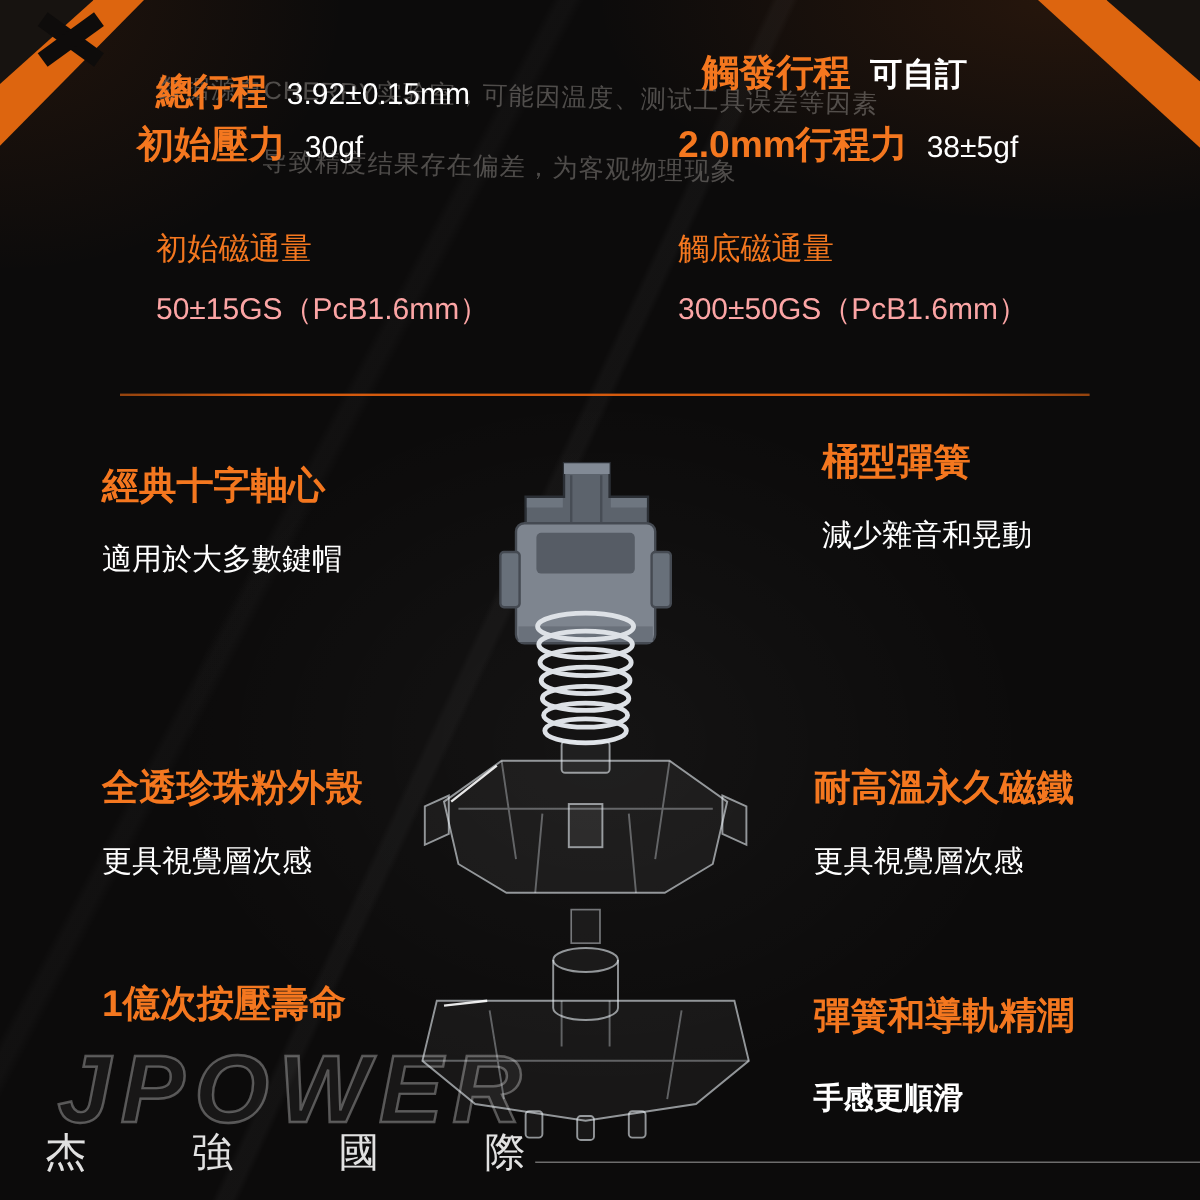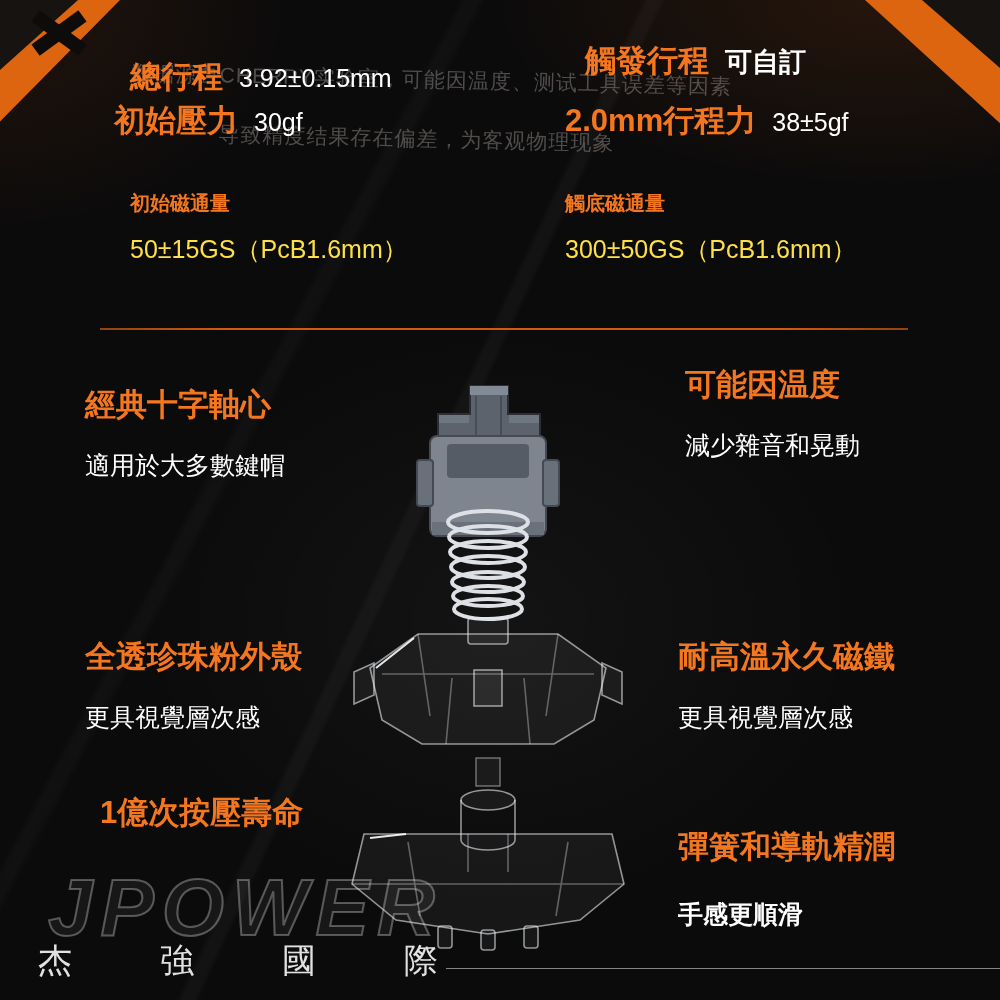--- a/index.html
+++ b/index.html
@@ -35,41 +35,41 @@
   .spec{position:absolute;display:flex;align-items:baseline;gap:16px;z-index:3;white-space:nowrap;}
   .spec .lab{color:var(--accent);font-weight:bold;font-size:31px;}
   .spec .val{color:#fff;font-size:25px;}
   .spec .val.bold{font-weight:bold;font-size:27px;}
   #spec-total{left:130px;top:56px;}
   #spec-trigger{left:565px;top:40px;margin-left:20px;}
   #spec-initial-force{left:114px;top:100px;}
   #spec-travel-force{left:565px;top:100px;}
   
   .flux{position:absolute;z-index:3;white-space:nowrap;}
-  .flux .lab{color:var(--accent);font-weight:bold;font-size:20px;}
-  .flux .val{color:#fde047;font-size:25px;margin-top:16px;}
+  .flux .lab{color:var(--accent);font-weight:normal;font-size:26px;}
+  .flux .val{color:#fca5a5;font-size:25px;margin-top:16px;}
   #flux-initial{left:130px;top:190px;}
   #flux-bottom{left:565px;top:190px;}
   
   .disclaimer{position:absolute;left:131px;top:66px;z-index:1;transform:rotate(1.3deg);
     color:rgba(152,148,144,0.48);font-size:21px;white-space:nowrap;letter-spacing:1px;}
   .disclaimer .l2{margin-left:88px;margin-top:31px;}
   
   .divider{position:absolute;left:100px;top:328px;width:808px;height:2px;z-index:2;
     background:linear-gradient(90deg,#94430e,#D45A0E 15% 85%,#94430e);}
   
   .feature{position:absolute;z-index:3;white-space:nowrap;}
   .feature .t{color:var(--accent);font-weight:bold;font-size:31px;}
   .feature .s{color:#fff;font-size:25px;margin-top:23px;}
   .feature .s.bold{font-weight:bold;}
   #feat-stem{left:85px;top:364px;margin-top:20px;}
   #feat-spring{left:685px;top:364px;}
   #feat-shell{left:85px;top:636px;}
   #feat-magnet{left:678px;top:636px;}
-  #feat-lifespan{left:85px;top:792px;margin-left:15px;}
+  #feat-lifespan{left:85px;top:816px;}
   #feat-rail{left:678px;top:826px;}
   #feat-rail .s{margin-top:30px;}
   
   .switch-svg{position:absolute;left:318px;top:372px;width:345px;height:585px;z-index:2;}
   
   .brand-mark{position:absolute;left:48px;top:862px;z-index:1;
     font-size:80px;font-weight:800;font-style:italic;letter-spacing:8px;
     color:rgba(255,255,255,0.05);
     -webkit-text-stroke:2px rgba(255,255,255,0.30);
     text-stroke:2px rgba(255,255,255,0.30);}
@@ -128,21 +128,21 @@
     <div class="val">300±50GS（PcB1.6mm）</div>
   </div>
 
   <div class="divider"></div>
 
   <div class="feature" id="feat-stem">
     <div class="t">經典十字軸心</div>
     <div class="s">適用於大多數鍵帽</div>
   </div>
   <div class="feature" id="feat-spring">
-    <div class="t">可能因温度</div>
+    <div class="t">桶型彈簧</div>
     <div class="s">減少雜音和晃動</div>
   </div>
   <div class="feature" id="feat-shell">
     <div class="t">全透珍珠粉外殼</div>
     <div class="s">更具視覺層次感</div>
   </div>
   <div class="feature" id="feat-magnet">
     <div class="t">耐高溫永久磁鐵</div>
     <div class="s">更具視覺層次感</div>
   </div>

